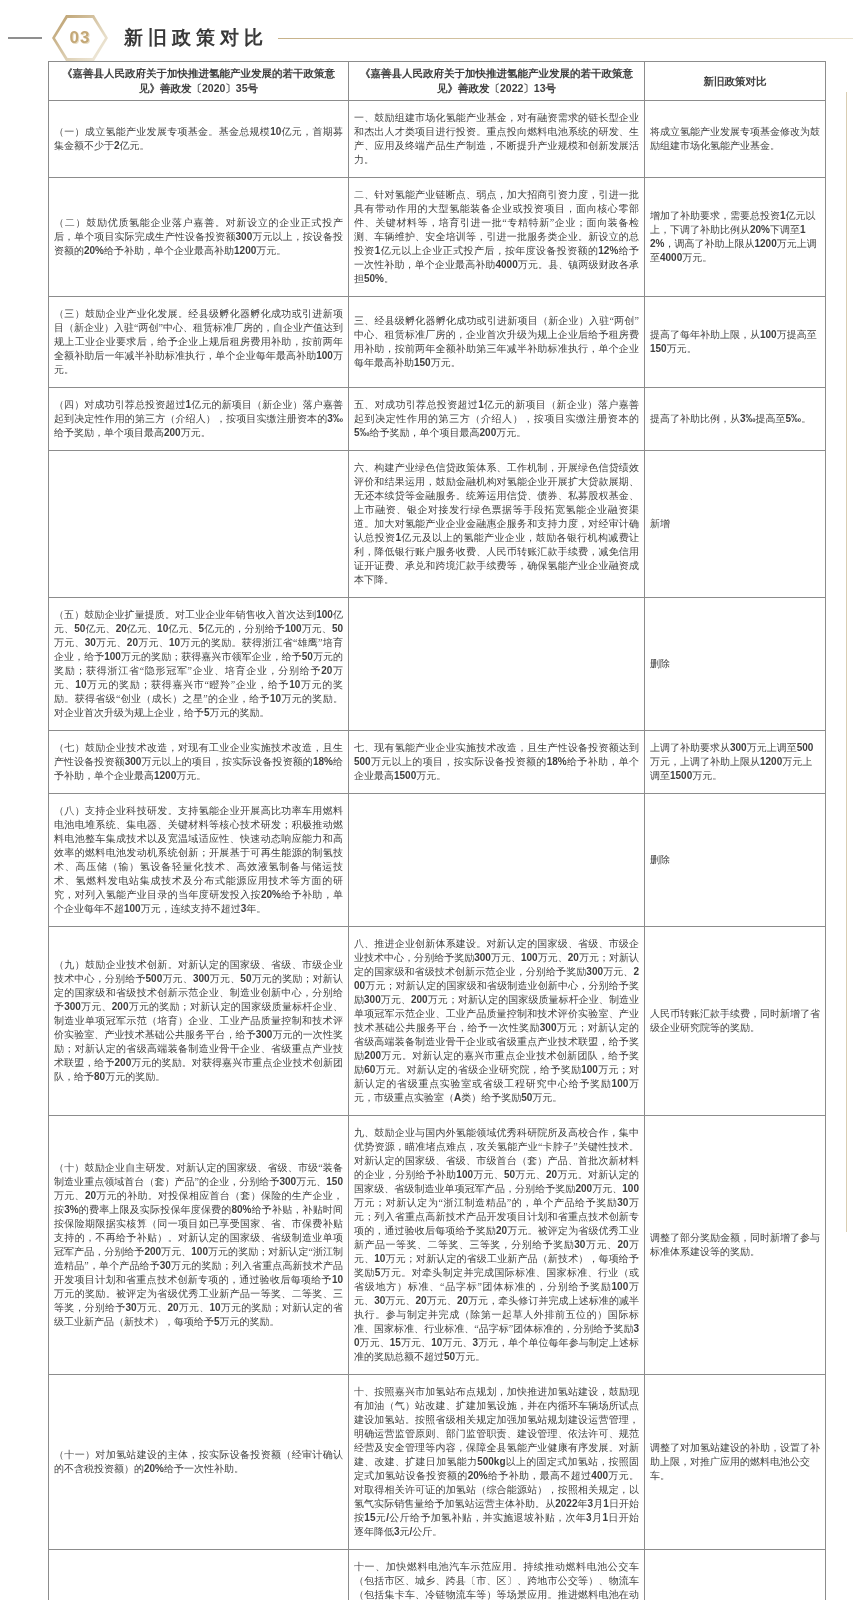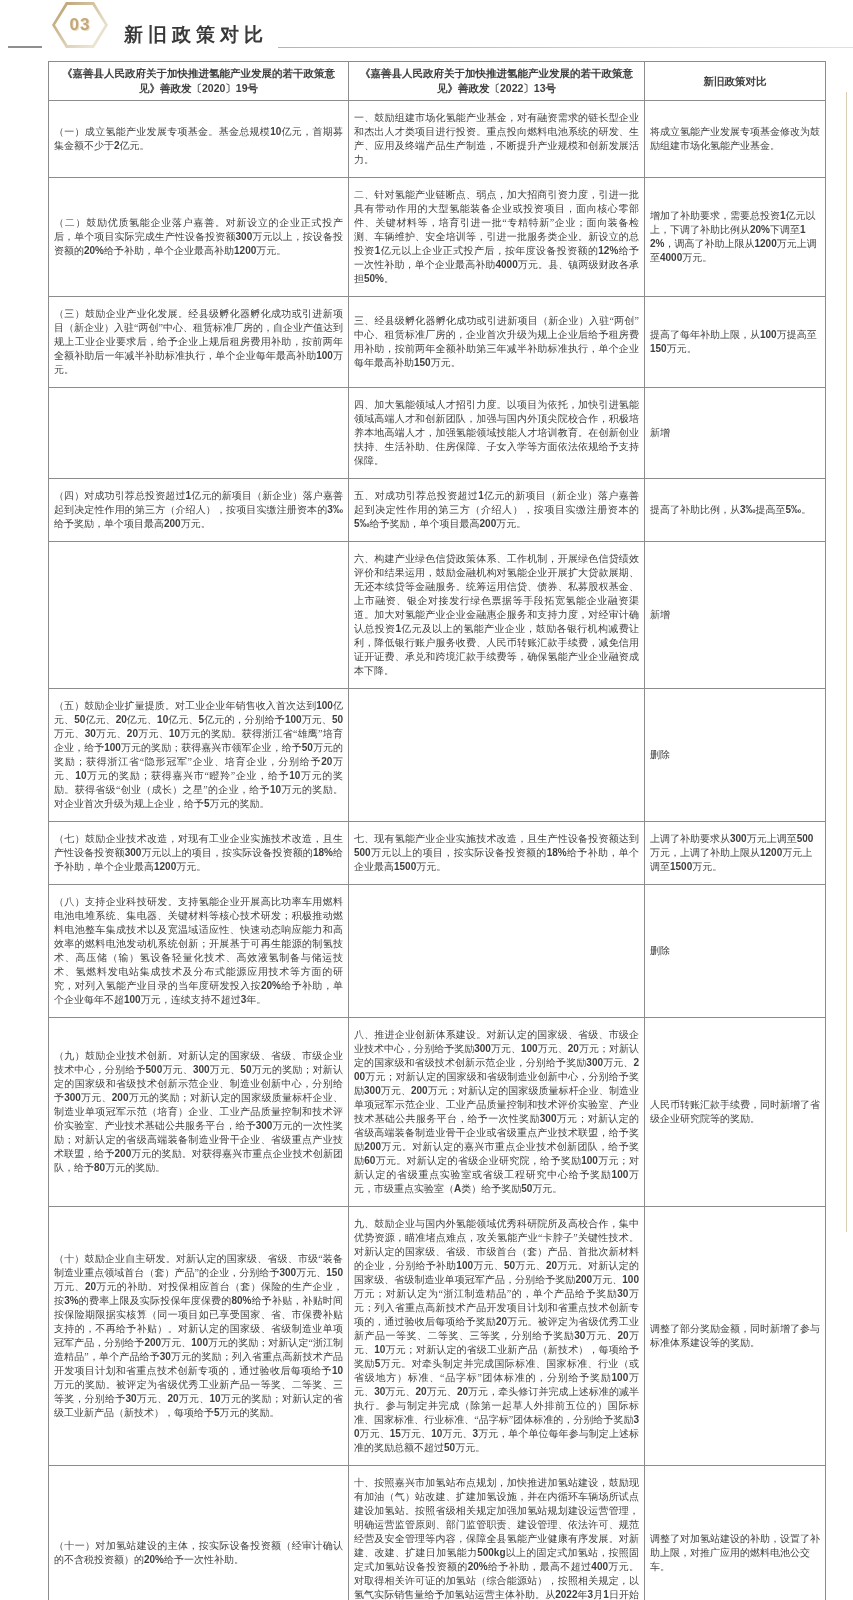--- a/index.html
+++ b/index.html
@@ -2,21 +2,21 @@
 <html lang="zh"><head>
 <meta charset="utf-8">
 <style>
   html,body{margin:0;padding:0;}
   body{
     width:853px;height:1600px;position:relative;overflow:hidden;
     background:#ffffff;color:#3f3f3f;
     font-family:"Liberation Serif","DejaVu Serif",serif;
   }
   
-  .hdr{display:flex;align-items:flex-end;padding:28px 0 0 8px;height:48px;box-sizing:border-box;}
+  .hdr{display:flex;align-items:center;padding:28px 0 0 8px;height:48px;box-sizing:border-box;}
   .hline-left{width:34px;height:2px;background:#8f8f8f;flex:none;}
   .hex-wrap{position:relative;width:56px;height:46px;margin-left:10px;flex:none;}
   .hex-outer{
     position:absolute;inset:0;
     clip-path:polygon(0 50%,25% 0,75% 0,100% 50%,75% 100%,25% 100%);
     background:linear-gradient(135deg,#b89a66,#e6dcc6 70%,#f3eee2);
   }
   .hex-inner{
     position:absolute;inset:3px;
     clip-path:polygon(0 50%,25% 0,75% 0,100% 50%,75% 100%,25% 100%);
@@ -77,45 +77,40 @@
 <div class="vline-right"></div>
 
 <table>
   <colgroup>
     <col style="width:300px">
     <col style="width:296px">
     <col style="width:181px">
   </colgroup>
   <thead>
     <tr>
-      <th>《嘉善县人民政府关于加快推进氢能产业发展的若干政策意见》善政发〔<span class="num">2020</span>〕<span class="num">19</span>号</th>
+      <th>《嘉善县人民政府关于加快推进氢能产业发展的若干政策意见》善政发〔<span class="num">2020</span>〕<span class="num">35</span>号</th>
       <th>《嘉善县人民政府关于加快推进氢能产业发展的若干政策意见》善政发〔<span class="num">2022</span>〕<span class="num">13</span>号</th>
       <th>新旧政策对比</th>
     </tr>
   </thead>
   <tbody id="tbody">
       <tr>
         <td>（一）成立氢能产业发展专项基金。基金总规模<span class="num">10</span>亿元，首期募集金额不少于<span class="num">2</span>亿元。</td>
         <td>一、鼓励组建市场化氢能产业基金，对有融资需求的链长型企业和杰出人才类项目进行投资。重点投向燃料电池系统的研发、生产、应用及终端产品生产制造，不断提升产业规模和创新发展活力。</td>
         <td class="cmp">将成立氢能产业发展专项基金修改为鼓励组建市场化氢能产业基金。</td>
       </tr>
       <tr>
         <td>（二）鼓励优质氢能企业落户嘉善。对新设立的企业正式投产后，单个项目实际完成生产性设备投资额<span class="num">300</span>万元以上，按设备投资额的<span class="num">20%</span>给予补助，单个企业最高补助<span class="num">1200</span>万元。</td>
         <td>二、针对氢能产业链断点、弱点，加大招商引资力度，引进一批具有带动作用的大型氢能装备企业或投资项目，面向核心零部件、关键材料等，培育引进一批“专精特新”企业；面向装备检测、车辆维护、安全培训等，引进一批服务类企业。新设立的总投资<span class="num">1</span>亿元以上企业正式投产后，按年度设备投资额的<span class="num">12%</span>给予一次性补助，单个企业最高补助<span class="num">4000</span>万元。县、镇两级财政各承担<span class="num">50%</span>。</td>
         <td class="cmp">增加了补助要求，需要总投资<span class="num">1</span>亿元以上，下调了补助比例从<span class="num">20%</span>下调至<span class="num">12%</span>，调高了补助上限从<span class="num">1200</span>万元上调至<span class="num">4000</span>万元。</td>
       </tr>
       <tr>
         <td>（三）鼓励企业产业化发展。经县级孵化器孵化成功或引进新项目（新企业）入驻“两创”中心、租赁标准厂房的，自企业产值达到规上工业企业要求后，给予企业上规后租房费用补助，按前两年全额补助后一年减半补助标准执行，单个企业每年最高补助<span class="num">100</span>万元。</td>
         <td>三、经县级孵化器孵化成功或引进新项目（新企业）入驻“两创”中心、租赁标准厂房的，企业首次升级为规上企业后给予租房费用补助，按前两年全额补助第三年减半补助标准执行，单个企业每年最高补助<span class="num">150</span>万元。</td>
         <td class="cmp">提高了每年补助上限，从<span class="num">100</span>万提高至<span class="num">150</span>万元。</td>
-      </tr>
-      <tr>
-        <td></td>
-        <td>四、加大氢能领域人才招引力度。以项目为依托，加快引进氢能领域高端人才和创新团队，加强与国内外顶尖院校合作，积极培养本地高端人才，加强氢能领域技能人才培训教育。在创新创业扶持、生活补助、住房保障、子女入学等方面依法依规给予支持保障。</td>
-        <td class="cmp">新增</td>
       </tr>
       <tr>
         <td>（四）对成功引荐总投资超过<span class="num">1</span>亿元的新项目（新企业）落户嘉善起到决定性作用的第三方（介绍人），按项目实缴注册资本的<span class="num">3‰</span>给予奖励，单个项目最高<span class="num">200</span>万元。</td>
         <td>五、对成功引荐总投资超过<span class="num">1</span>亿元的新项目（新企业）落户嘉善起到决定性作用的第三方（介绍人），按项目实缴注册资本的<span class="num">5‰</span>给予奖励，单个项目最高<span class="num">200</span>万元。</td>
         <td class="cmp">提高了补助比例，从<span class="num">3‰</span>提高至<span class="num">5‰</span>。</td>
       </tr>
       <tr>
         <td></td>
         <td>六、构建产业绿色信贷政策体系、工作机制，开展绿色信贷绩效评价和结果运用，鼓励金融机构对氢能企业开展扩大贷款展期、无还本续贷等金融服务。统筹运用信贷、债券、私募股权基金、上市融资、银企对接发行绿色票据等手段拓宽氢能企业融资渠道。加大对氢能产业企业金融惠企服务和支持力度，对经审计确认总投资<span class="num">1</span>亿元及以上的氢能产业企业，鼓励各银行机构减费让利，降低银行账户服务收费、人民币转账汇款手续费，减免信用证开证费、承兑和跨境汇款手续费等，确保氢能产业企业融资成本下降。</td>
         <td class="cmp">新增</td>

